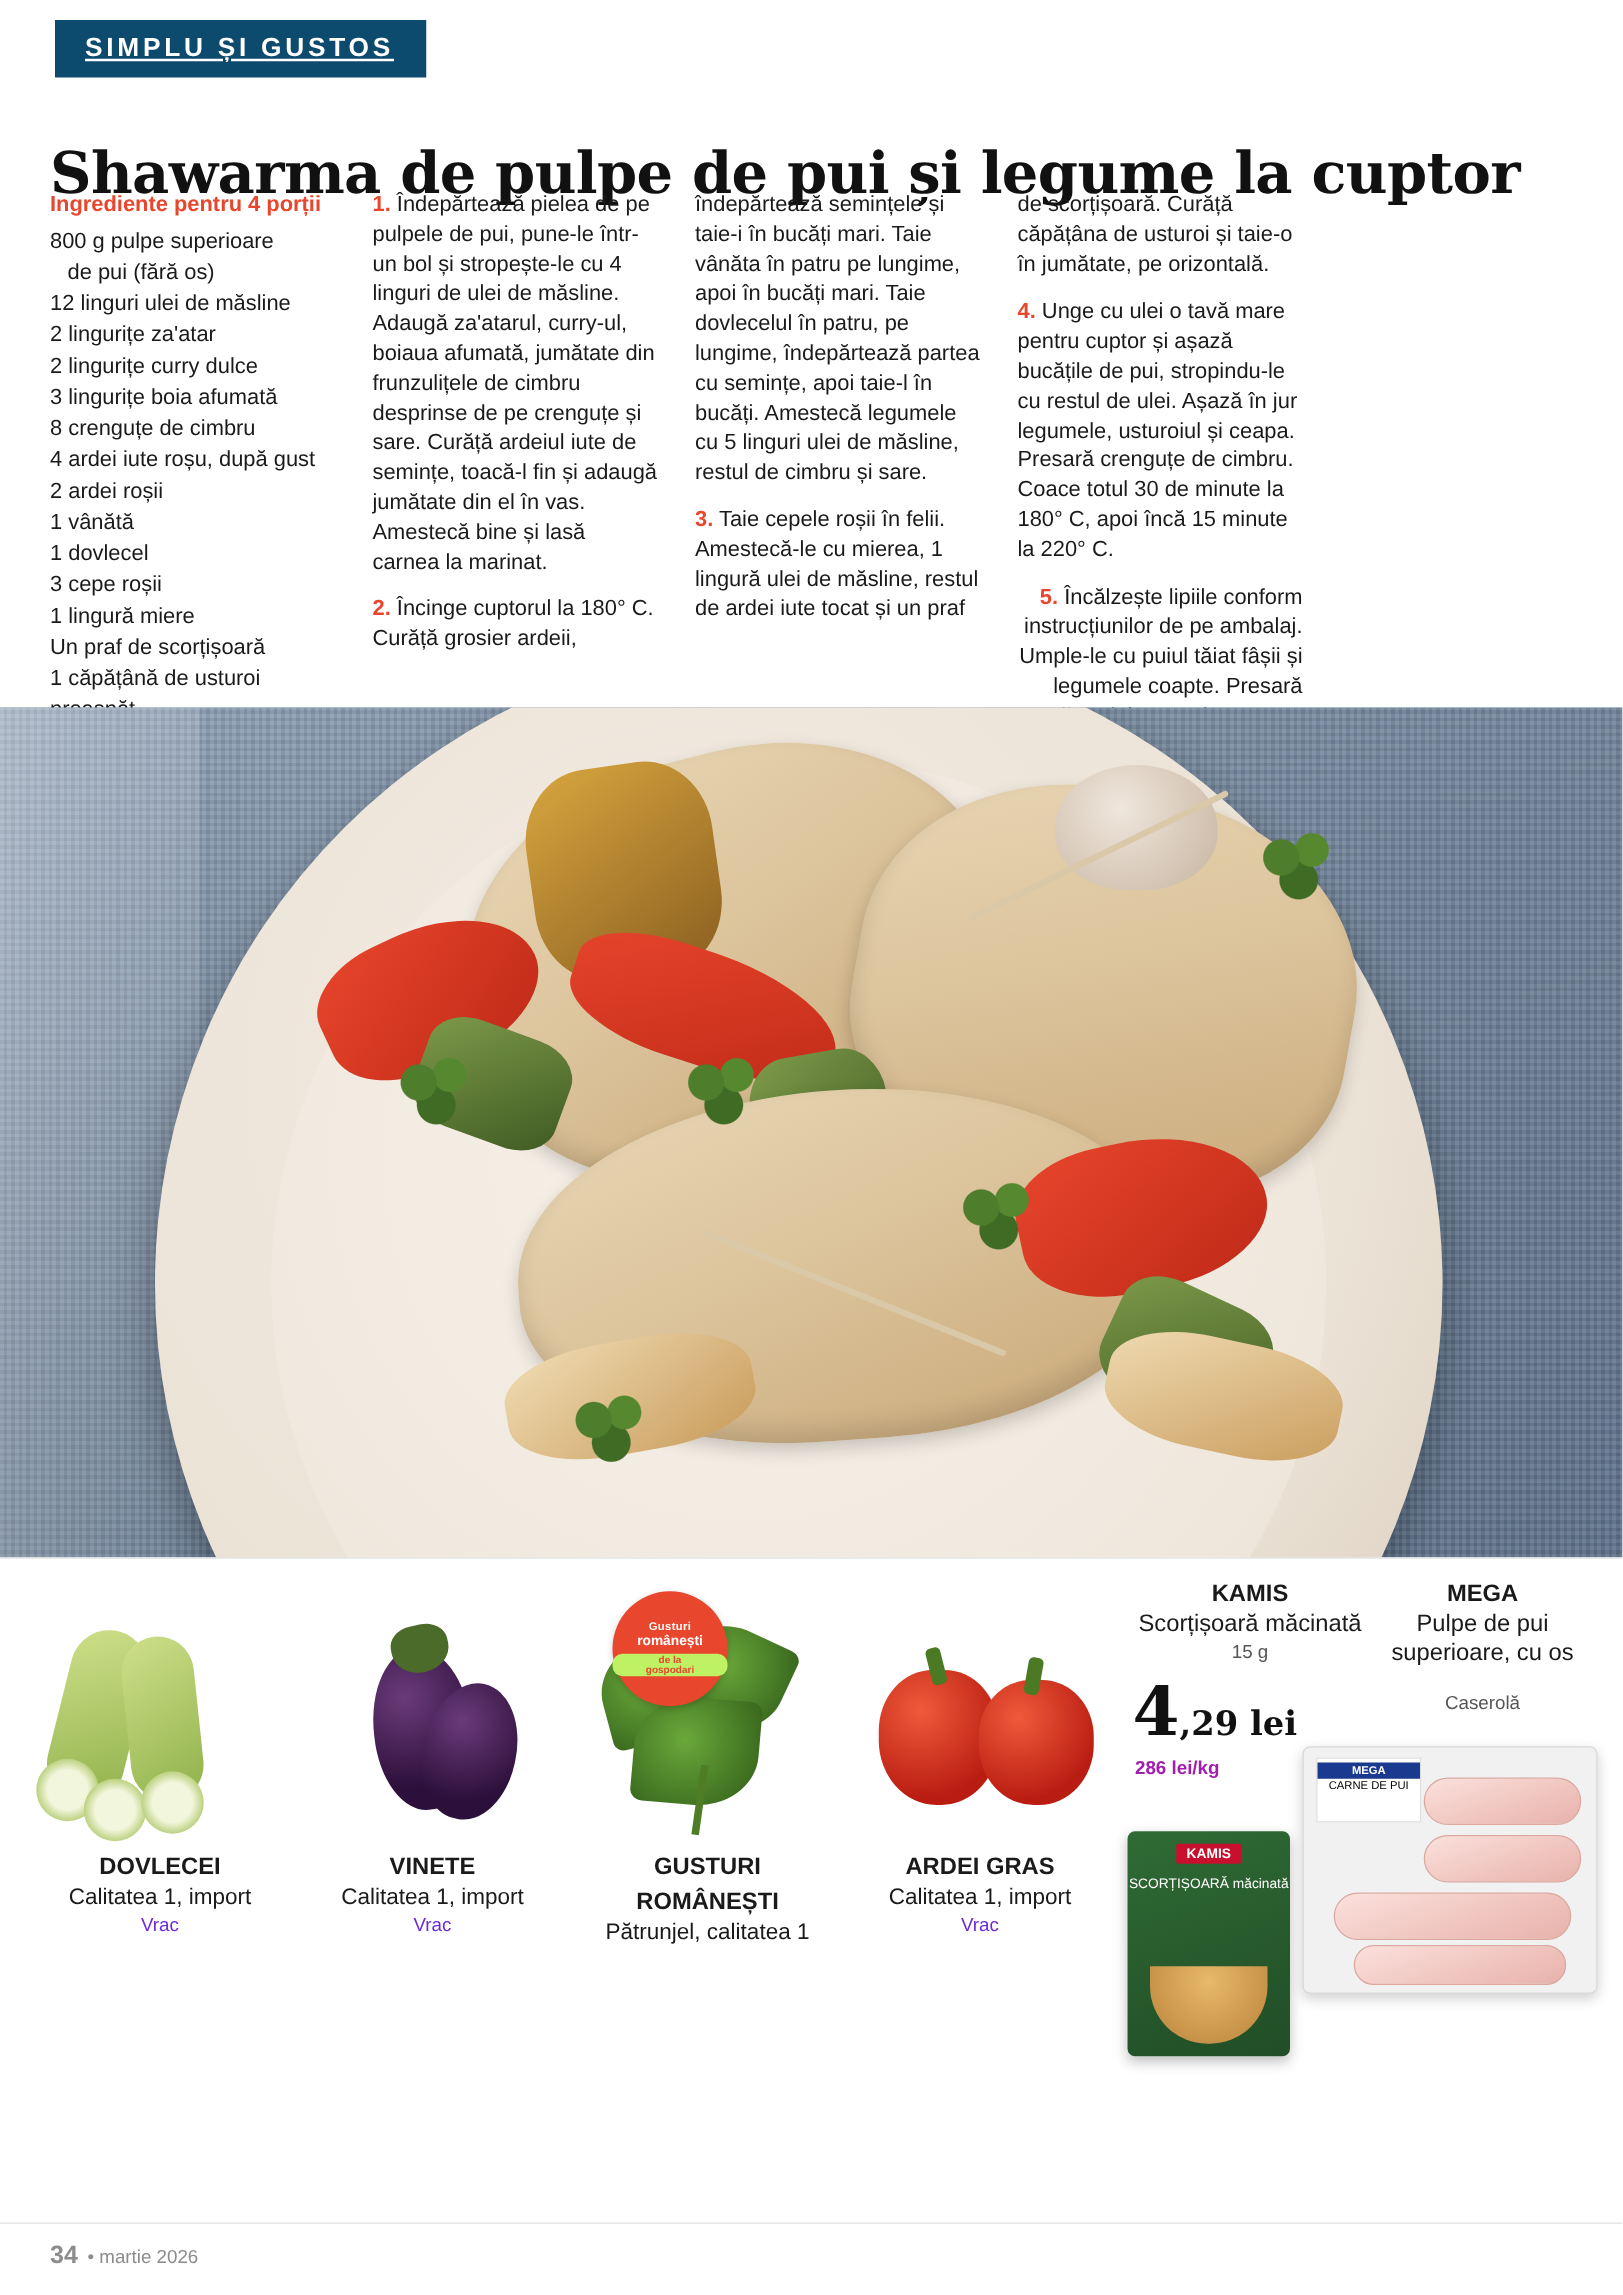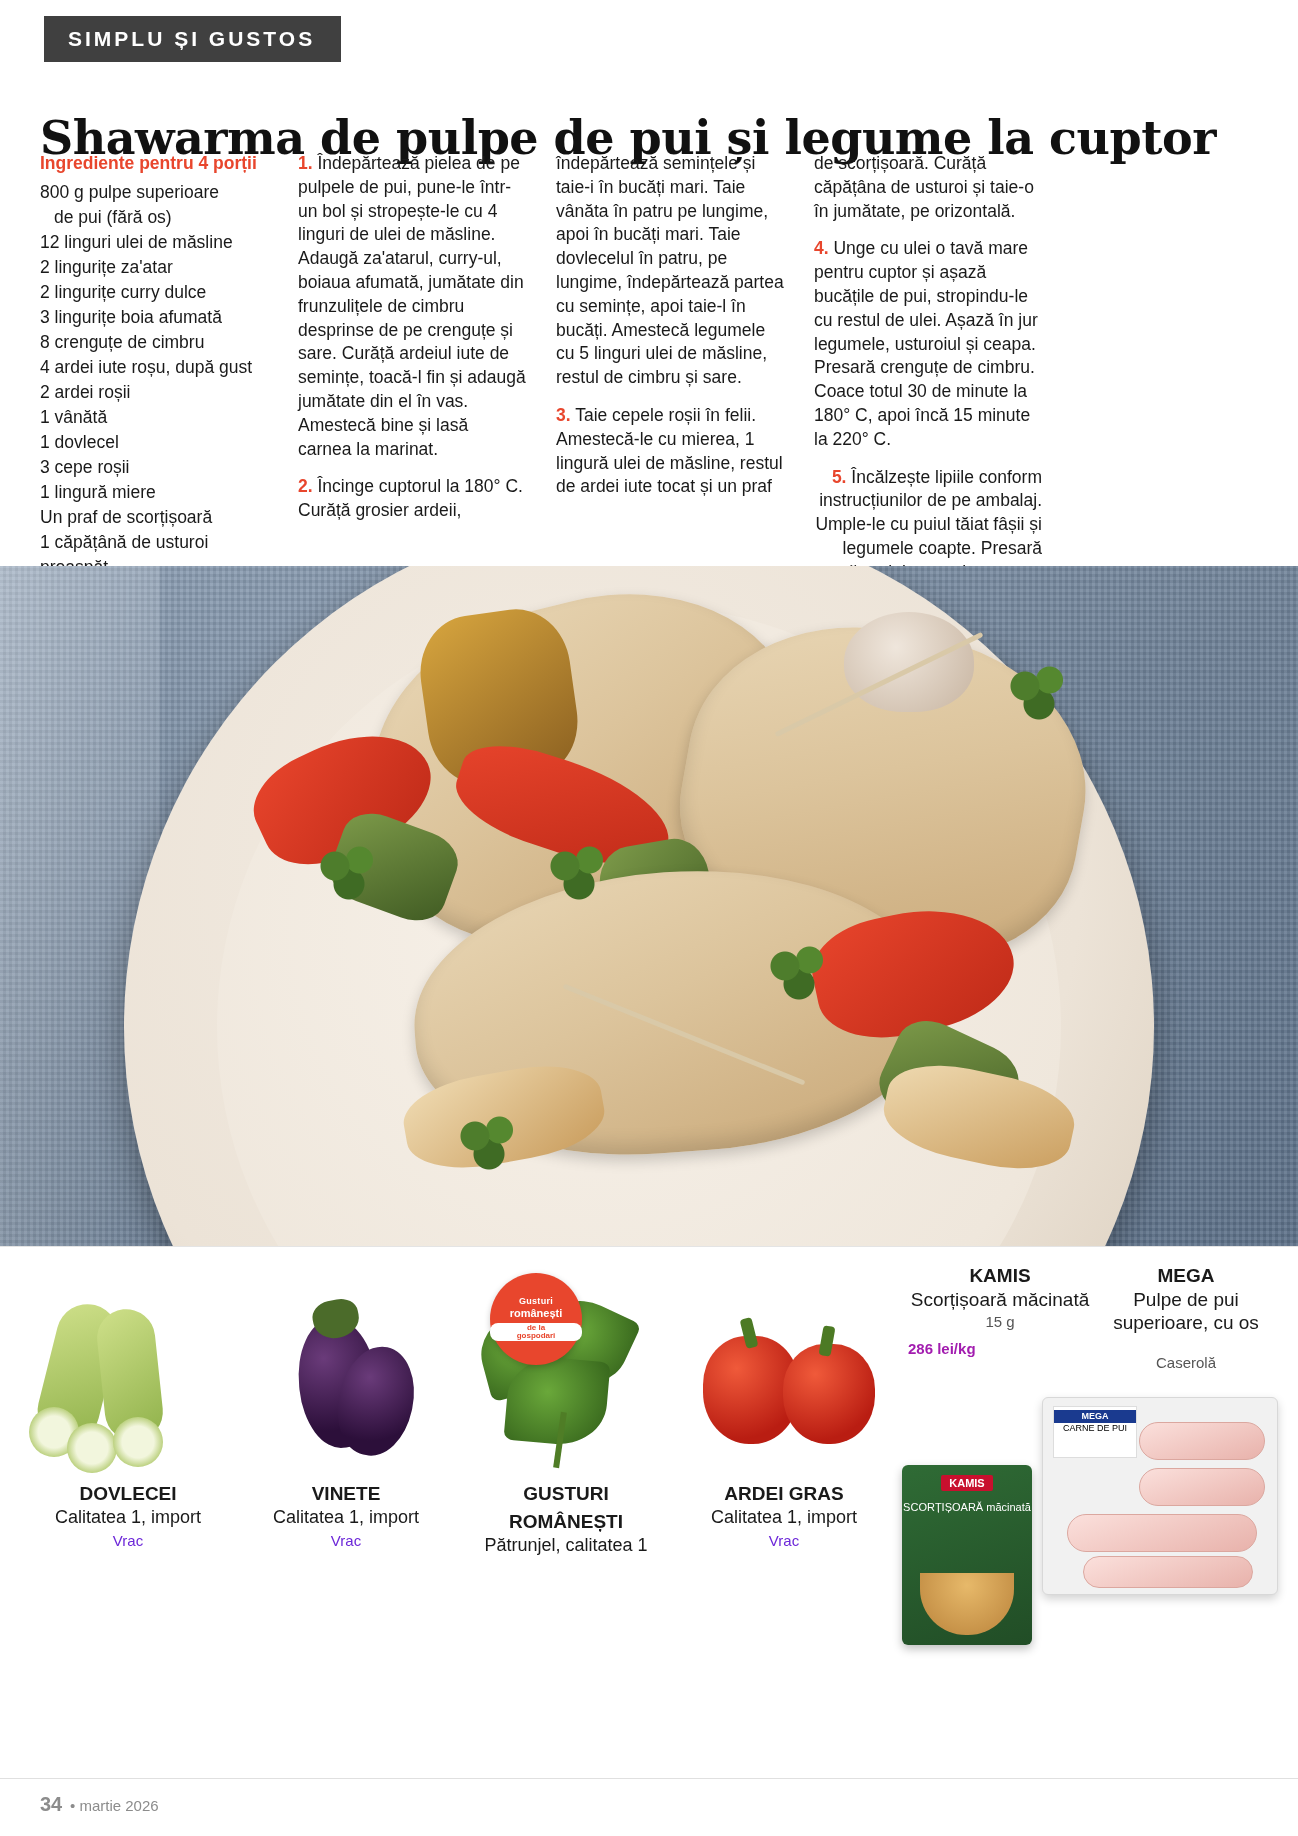--- a/index.html
+++ b/index.html
@@ -17,26 +17,27 @@
     width: 1298px;
     height: 1836px;
     background: #ffffff;
   }
 
   
   .kicker {
     position: absolute;
     left: 44px;
     top: 16px;
-    background: #404040;
+    background: #0c4a6e;
     color: #ffffff;
     font-weight: bold;
     font-size: 21px;
     letter-spacing: 3px;
     padding: 11px 26px 11px 24px;
+    text-decoration: underline;
   }
   .title {
     position: absolute;
     left: 40px;
     top: 80px;
     font-family: "DejaVu Serif", serif;
     font-weight: bold;
     font-size: 46px;
     color: #111111;
     letter-spacing: -0.5px;
@@ -357,21 +358,21 @@
     line-height: 1.05;
     font-weight: bold;
     font-size: 10px;
     z-index: 4;
     box-shadow: 0 2px 6px rgba(0,0,0,0.2);
   }
   .badge .b-top { font-size: 9px; letter-spacing: 0.3px; }
   .badge .b-main { font-size: 11px; margin-top: 2px; }
   .badge .b-bot {
     font-size: 8px;
-    background: #ffffff;
+    background: #bef264;
     color: #e8462d;
     border-radius: 8px;
     padding: 1px 19px;
     margin-top: 3px;
   }
 
   
   .kamis {
     position: absolute;
     left: 900px;
@@ -669,20 +670,23 @@
       </div>
       <div class="pname">ARDEI GRAS</div>
       <div class="pdesc">Calitatea 1, import</div>
       <div class="psub">Vrac</div>
     </div>
 
     <div class="kamis">
       <div class="brand">KAMIS</div>
       <div class="pname">Scorțișoară măcinată</div>
       <div class="weight">15 g</div>
+      <div class="price">
+        <span class="int">4</span><span class="dec">,29</span><span class="cur"> lei</span>
+      </div>
       <div class="unit">286 lei/kg</div>
     </div>
 
     <div class="kamis-pack">
       <div class="kl">KAMIS</div>
       <div class="kn">SCORȚIȘOARĂ măcinată</div>
       <div class="bowl"></div>
     </div>
 
     <div class="mega">

